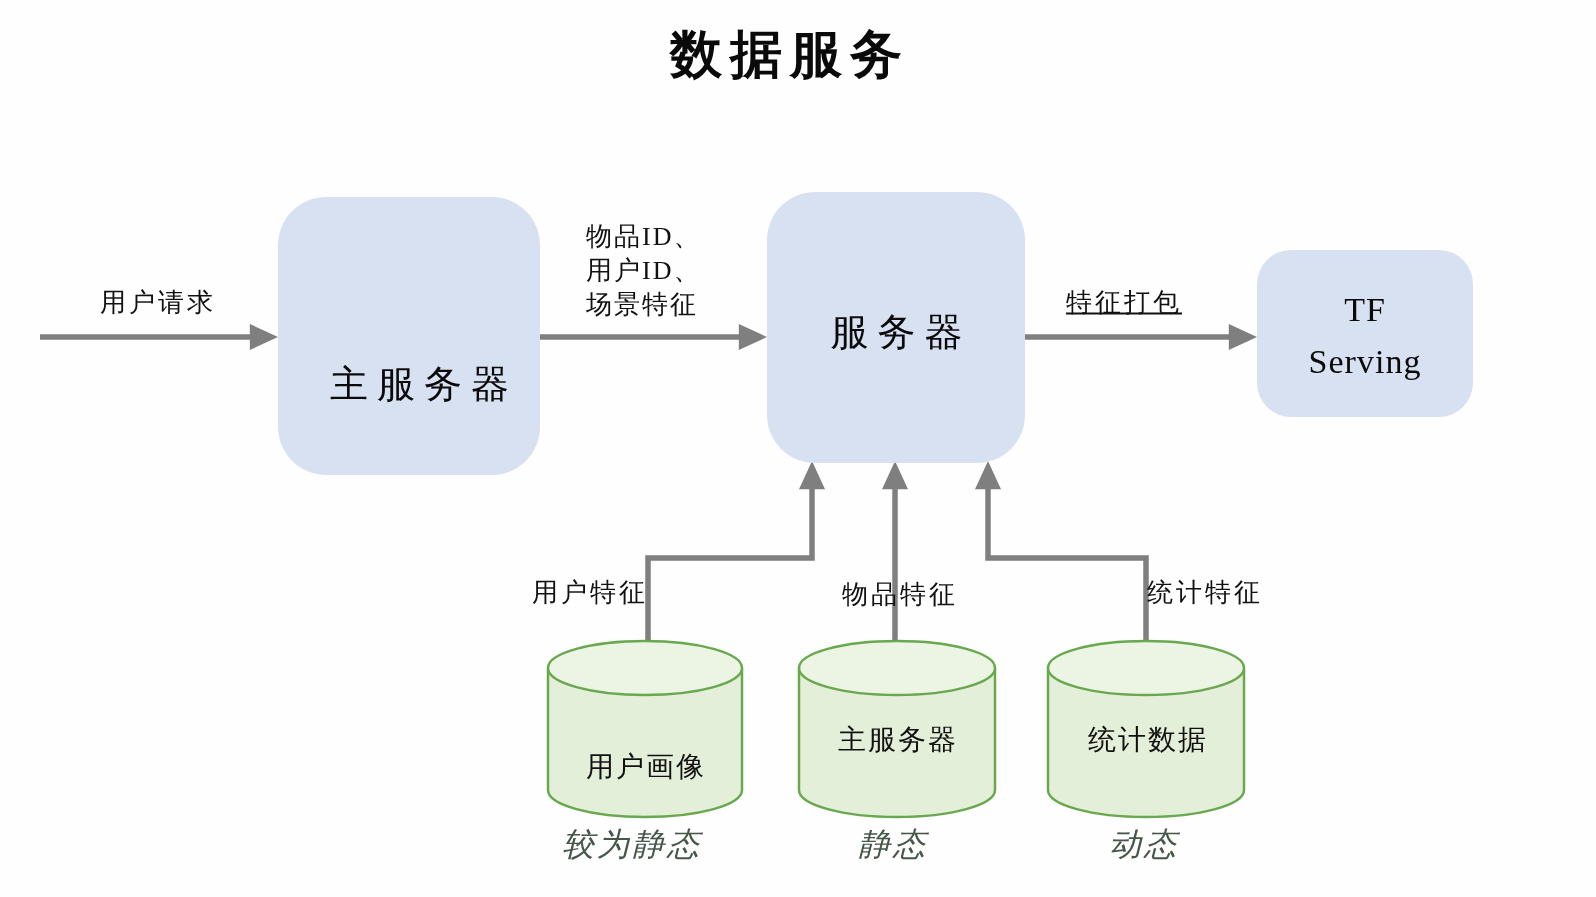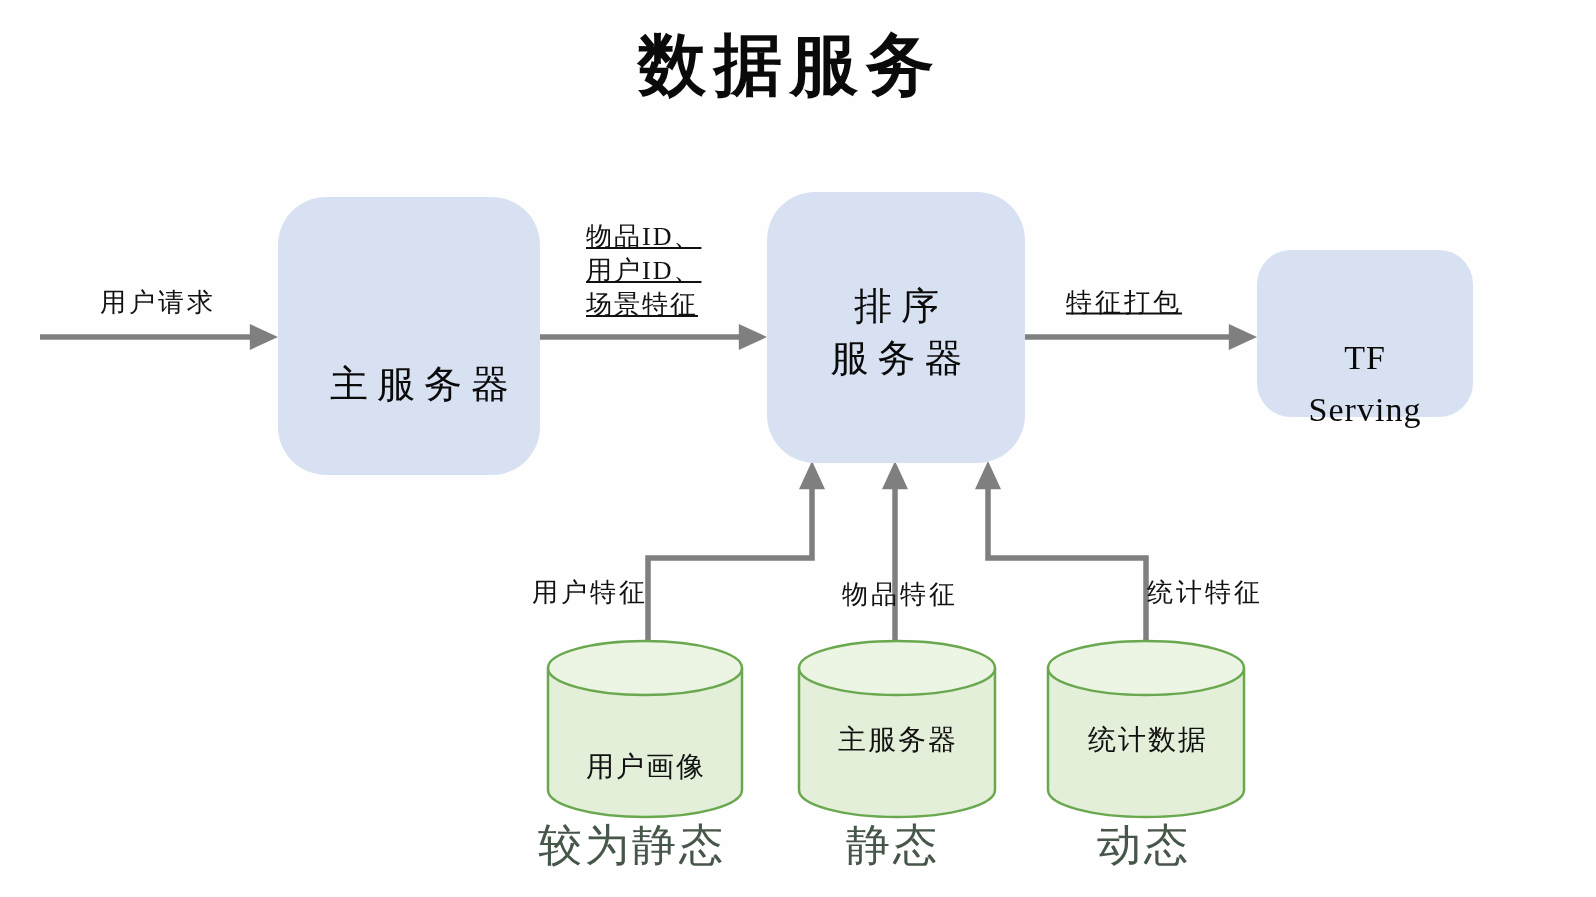--- a/index.html
+++ b/index.html
@@ -11,21 +11,21 @@
     font-family: "Liberation Serif", "DejaVu Serif", serif;
     overflow: hidden;
   }
   .shapes { position: absolute; left: 0; top: 0; }
 
   .lbl { position: absolute; color: #111111; white-space: nowrap; }
   .center { transform: translate(-50%, -50%); text-align: center; }
   .hcenter { transform: translateX(-50%); text-align: center; }
 
   .title {
-    font-size: 68px;
+    font-size: 52px;
     font-weight: bold;
     letter-spacing: 8px;
     color: #0a0a0a;
   }
   .edge-label {
     font-size: 26px;
     letter-spacing: 3px;
     text-align: right;
   }
   .edge-label-multiline {
@@ -44,23 +44,24 @@
     font-size: 34px;
     letter-spacing: 1px;
     line-height: 52px;
     color: #0a0a0a;
   }
   .db-label {
     font-size: 28px;
     letter-spacing: 2px;
   }
   .db-caption {
-    font-size: 44px;
+    font-size: 32px;
     letter-spacing: 3px;
     color: #465649;
+    font-style: italic;
   }
 </style>
 </head>
 <body>
 
 <div class="stage">
 
   <svg class="shapes" width="1596" height="897" viewBox="0 0 1596 897">
     <defs>
       <marker id="arrowhead" markerUnits="userSpaceOnUse" markerWidth="30" markerHeight="26" viewBox="0 0 26 24" refX="2" refY="12" orient="auto">
@@ -91,40 +92,39 @@
     <g>
       <path d="M 1048,668 L 1048,790 A 98 27 0 0 0 1244,790 L 1244,668" fill="#e3efd8" stroke="#69a84e" stroke-width="2.5"></path>
       <ellipse cx="1146" cy="668" rx="98" ry="27" fill="#ecf4e4" stroke="#69a84e" stroke-width="2.5"></ellipse>
     </g>
   </svg>
 
   <div class="lbl hcenter title" style="left:790px; top:20px;">数据服务</div>
 
   <div class="lbl center edge-label" style="left:158px; top:302px;">用户请求</div>
 
-  <div class="lbl edge-label-multiline" style="left:586px; top:220px;text-decoration:underline;">
+  <div class="lbl edge-label-multiline" style="left:586px; top:220px;">
     <div>物品ID、</div>
     <div>用户ID、</div>
     <div>场景特征</div>
   </div>
 
   <div class="lbl center edge-label" style="left:1124px; top:302px;text-decoration:underline;">特征打包</div>
 
   <div class="lbl center edge-label" style="left:590px; top:592px;">用户特征</div>
   <div class="lbl center edge-label" style="left:900px; top:594px;">物品特征</div>
   <div class="lbl center edge-label" style="left:1205px; top:592px;">统计特征</div>
 
   <div class="lbl center node-label" style="left:424px; top:336px;margin-top:48px;">主服务器</div>
 
   <div class="lbl center node-label" style="left:901px; top:332px;">
-    <div>排序</div>
     <div>服务器</div>
   </div>
 
-  <div class="lbl center tf-label" style="left:1365px; top:336px;margin-top:48px;">
+  <div class="lbl center tf-label" style="left:1365px; top:336px;">
     <div>TF</div>
     <div>Serving</div>
   </div>
 
   <div class="lbl center db-label" style="left:646px; top:740px;margin-top:27px;">用户画像</div>
   <div class="lbl center db-label" style="left:898px; top:740px;">主服务器</div>
   <div class="lbl center db-label" style="left:1148px; top:740px;">统计数据</div>
 
   <div class="lbl center db-caption" style="left:632px; top:845px;">较为静态</div>
   <div class="lbl center db-caption" style="left:893px; top:845px;">静态</div>

